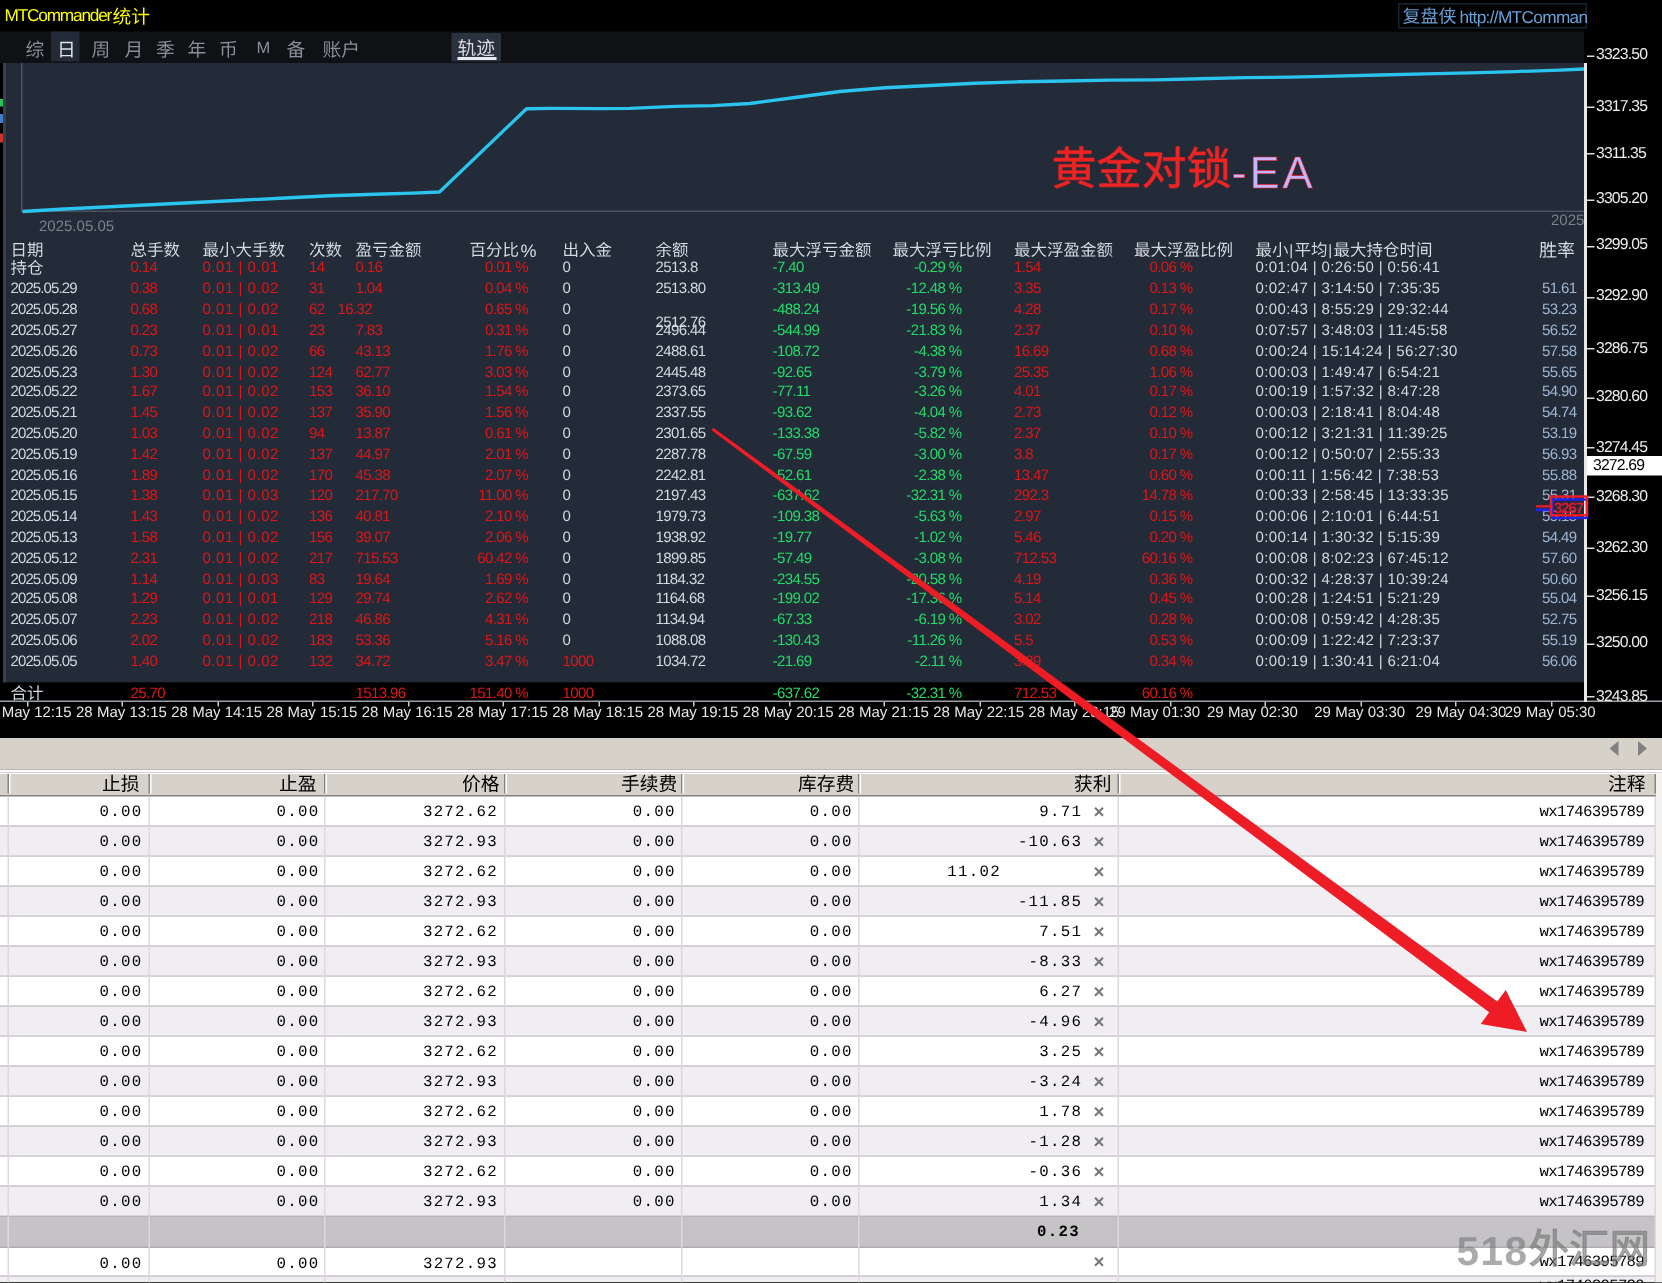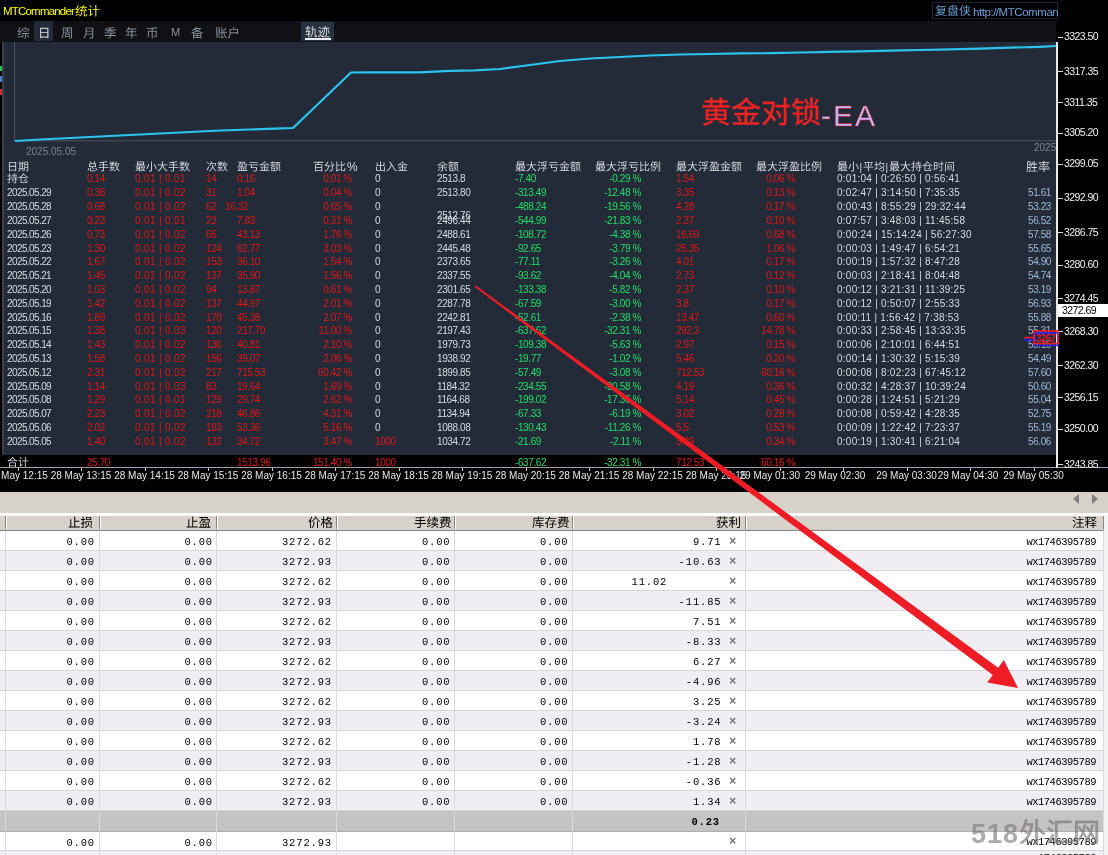--- a/index.html
+++ b/index.html
@@ -432,21 +432,21 @@
 <div class="t tx" style="left:612.5px;top:470px;width:80px;text-align:center">28 May 22:15</div>
 <div class="bg" style="left:652.5px;top:468px;width:1px;height:3px;background:#ccc"></div>
 <div class="t tx" style="left:676px;top:470px;width:80px;text-align:center">28 May 23:15</div>
 <div class="bg" style="left:716px;top:468px;width:1px;height:3px;background:#ccc"></div>
 <div class="t tx" style="left:739.5px;top:470px;width:80px;text-align:left">29 May 01:30</div>
 <div class="bg" style="left:779.5px;top:468px;width:1px;height:3px;background:#ccc"></div>
 <div class="t tx" style="left:803px;top:470px;width:64px;text-align:center">29 May 02:30</div>
 <div class="bg" style="left:843px;top:468px;width:1px;height:3px;background:#ccc"></div>
 <div class="t tx" style="left:866.5px;top:470px;width:80px;text-align:center">29 May 03:30</div>
 <div class="bg" style="left:906.5px;top:468px;width:1px;height:3px;background:#ccc"></div>
-<div class="t tx" style="left:930px;top:470px;width:76px;text-align:center">29 May 04:30</div>
+<div class="t tx" style="left:930px;top:470px;width:88px;text-align:center">29 May 04:30</div>
 <div class="bg" style="left:970px;top:468px;width:1px;height:3px;background:#ccc"></div>
 <div class="t tx" style="left:993.5px;top:470px;width:80px;text-align:center">29 May 05:30</div>
 <div class="bg" style="left:1033.5px;top:468px;width:1px;height:3px;background:#ccc"></div>
 <div class="t b" style="left:5px;top:535.5px;width:90px;text-align:right">0.00</div>
 <div class="t b" style="left:123px;top:535.5px;width:90px;text-align:right">0.00</div>
 <div class="t b" style="left:242px;top:535.5px;width:90px;text-align:right">3272.62</div>
 <div class="t b" style="left:360.5px;top:535.5px;width:90px;text-align:right">0.00</div>
 <div class="t b" style="left:478.5px;top:535.5px;width:90px;text-align:right">0.00</div>
 <div class="t b" style="left:631.5px;top:535.5px;width:90px;text-align:right">9.71</div>
 <div class="t x" style="left:729px;top:533.5px">×</div>

